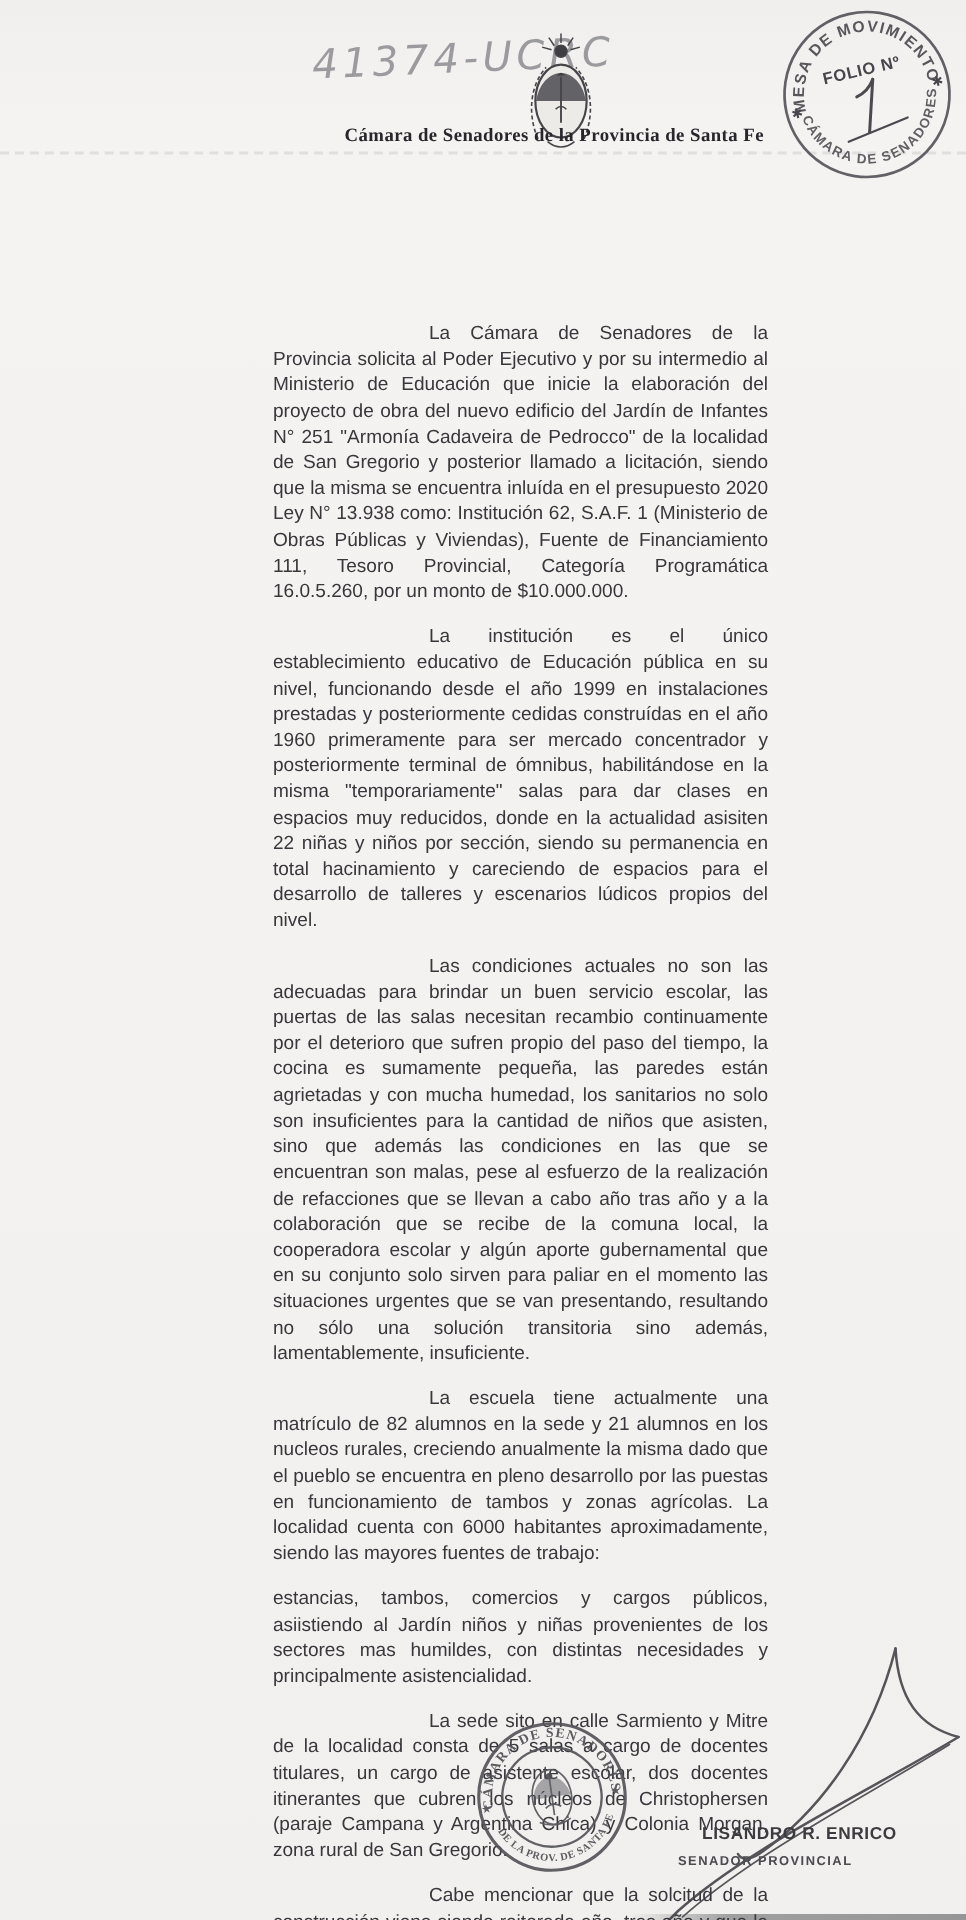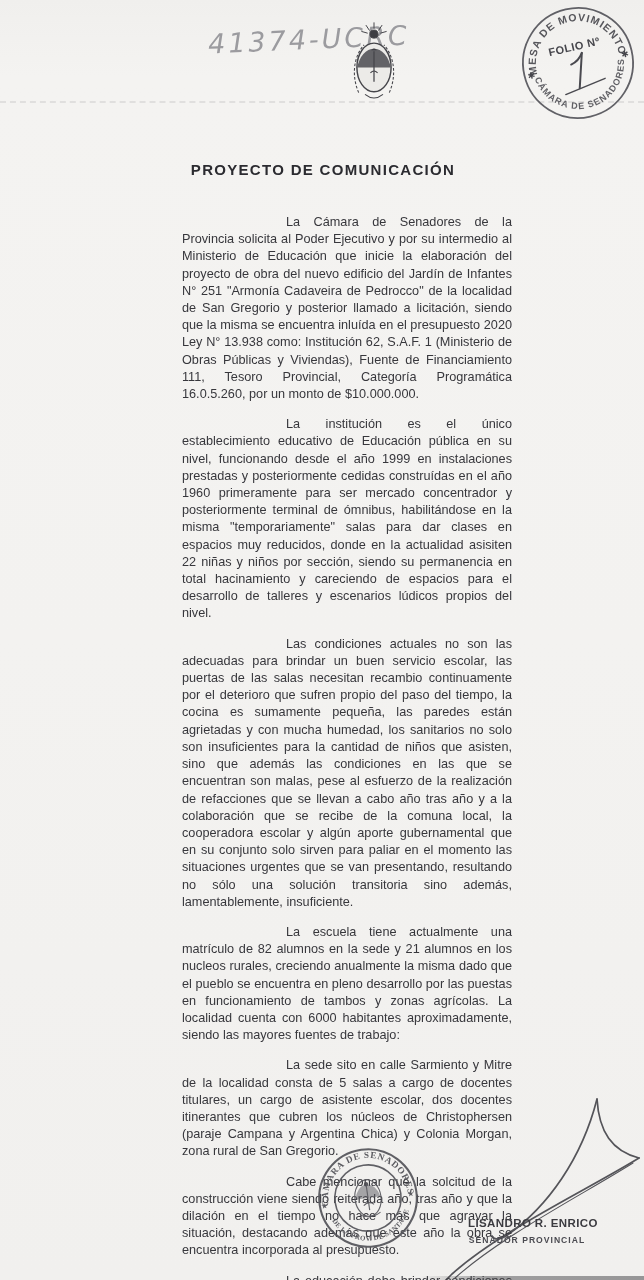--- a/index.html
+++ b/index.html
@@ -40,21 +40,21 @@
   .doc-body p { margin-bottom:13px;margin-left:48px; }
   .doc-body p.indent { text-indent:104px; }
   
   .seal-wrap { position:absolute; left:314px; top:1144px; width:108px; height:108px; transform:rotate(-8deg); opacity:.92; }
   .sig-svg { position:absolute; left:0; top:0; width:644px; height:1280px; }
   .sig-name {
     position:absolute; left:468px; top:1217px; width:150px; 
     font-size:11.5px; font-weight:bold; letter-spacing:.4px; color:#3b3b40;
   }
   .sig-title {
-    position:absolute; left:452px; top:1235px; width:150px; text-align:center;
+    position:absolute; left:452px; top:1235px; width:150px; text-align:left;
     font-size:8.6px; font-weight:bold; letter-spacing:1px; color:#4a4a50;
   }
   .bottom-edge {
     position:absolute; left:420px; right:0; bottom:0; height:4px;
     background:linear-gradient(90deg, rgba(60,60,64,0) 0%, rgba(60,60,64,.45) 30%, rgba(60,60,64,.5) 100%);
   }
   .stamp-text { font-family:"Liberation Sans", sans-serif; fill:#46464c; }
   .seal-text  { font-family:"Liberation Serif", serif; fill:#4f4f55; }
 </style>
 </head>
@@ -78,20 +78,21 @@
       <path d="M11.5,52 A19,27 0 0 1 48.5,52 Z" fill="#44444a" opacity="0.82" stroke="none"></path>
       <line x1="30" y1="34" x2="30" y2="68" stroke-width="1.4"></line>
       <path d="M26,58 q4,-4 8,0" stroke-width="1.2"></path>
       <path d="M27,33 q3,-4 6,0" fill="#3e3e43" stroke="none"></path>
       <path d="M13,80 C5,62 7,40 19,27" stroke-width="1.2" stroke-dasharray="3,2"></path>
       <path d="M47,80 C55,62 53,40 41,27" stroke-width="1.2" stroke-dasharray="3,2"></path>
       <path d="M20,82 q10,8 20,0" stroke-width="1.2"></path>
     </g>
   </svg>
 
+  <div class="org-line">Cámara de Senadores de la Provincia de Santa Fe</div>
 
   <div class="dash-line"></div>
 
   <div class="stamp-wrap">
     <svg viewBox="0 0 122 122" width="122" height="122">
       <defs>
         <path id="stArcTop" d="M 19,61 A 42,42 0 0 1 103,61"></path>
         <path id="stArcBot" d="M 15,61 A 46,46 0 0 0 107,61"></path>
       </defs>
       <circle cx="61" cy="61" r="55" fill="none" stroke="#47474d" stroke-width="1.8" opacity=".85"></circle>
@@ -106,27 +107,27 @@
       <text class="stamp-text" x="105" y="66" font-size="9">✱</text>
       <text class="stamp-text" x="61" y="48" font-size="11" font-weight="bold" text-anchor="middle" letter-spacing=".5">FOLIO Nº</text>
       <g stroke="#4a4a50" stroke-width="2" fill="none" stroke-linecap="round">
         <path d="M 67,52 C 63,58 59,60 54,61"></path>
         <path d="M 67,52 L 57,86"></path>
         <path d="M 42,89 L 84,82" stroke-width="1.4"></path>
       </g>
     </svg>
   </div>
 
-  <div class="doc-title">PROYECTO DE COMUNICACIÓN</div>
 
   <div class="doc-body">
     <p class="indent">La Cámara de Senadores de la Provincia solicita al Poder Ejecutivo y por su intermedio al Ministerio de Educación que inicie la elaboración del proyecto de obra del nuevo edificio del Jardín de Infantes N° 251 "Armonía Cadaveira de Pedrocco" de la localidad de San Gregorio y posterior llamado a licitación, siendo que la misma se encuentra inluída en el presupuesto 2020 Ley N° 13.938 como: Institución 62, S.A.F. 1 (Ministerio de Obras Públicas y Viviendas), Fuente de Financiamiento 111, Tesoro Provincial, Categoría Programática 16.0.5.260, por un monto de  $10.000.000.</p>
     <p class="indent">La institución es el único establecimiento educativo de Educación pública en su nivel, funcionando desde el año 1999 en instalaciones prestadas y posteriormente cedidas construídas en el año 1960 primeramente para  ser mercado concentrador y posteriormente terminal de ómnibus, habilitándose en la misma "temporariamente" salas para dar clases en espacios muy reducidos, donde en la actualidad asisiten 22 niñas y niños por sección, siendo su permanencia en total hacinamiento y careciendo de espacios para el desarrollo de talleres y escenarios lúdicos propios del nivel.</p>
     <p class="indent">Las condiciones actuales no son las adecuadas para brindar un buen servicio escolar, las puertas de las salas necesitan recambio continuamente por el deterioro que sufren propio del paso del tiempo, la cocina es sumamente pequeña, las paredes están agrietadas y con mucha humedad, los sanitarios no solo son insuficientes para la cantidad de niños que asisten, sino que además las condiciones  en las que se encuentran son malas, pese al esfuerzo de la realización de refacciones que se llevan a cabo año tras año y a la colaboración que se recibe de la comuna local, la cooperadora escolar y algún aporte gubernamental que en su conjunto solo sirven para paliar en el momento las situaciones urgentes que se van presentando, resultando no sólo una solución transitoria sino además, lamentablemente, insuficiente.</p>
     <p class="indent">La escuela tiene actualmente una matrículo de 82 alumnos en la sede y 21 alumnos en los nucleos rurales, creciendo anualmente la misma dado que el pueblo se encuentra en pleno desarrollo por las puestas en funcionamiento de tambos y zonas agrícolas. La localidad cuenta con 6000 habitantes aproximadamente, siendo las mayores fuentes de trabajo:</p>
+    <p>estancias, tambos, comercios y cargos públicos, asiistiendo al Jardín niños y niñas provenientes de los sectores mas humildes, con distintas necesidades y principalmente asistencialidad.</p>
     <p class="indent">La sede sito en calle Sarmiento y Mitre de la localidad consta de 5 salas a cargo de docentes titulares, un cargo de asistente escolar, dos docentes itinerantes que cubren los núcleos de Christophersen (paraje Campana y Argentina Chica) y Colonia Morgan, zona rural de San Gregorio.</p>
     <p class="indent">Cabe mencionar que la solcitud de la construcción viene siendo reiterada año, tras año y que la dilación en el tiempo no hace más que agravar la situación, destacando además que éste año la obra se encuentra incorporada al presupuesto.</p>
     <p class="indent">La educación debe brindar condiciones de igualdad, oportunidad y sobre todo dignidad para la totalidad de la comunidad educativa, y como consecuencia para la comunidad en general.</p>
 
   </div>
 
   <div class="seal-wrap">
     <svg viewBox="0 0 124 124" width="108" height="108">
       <defs>
         <path id="slArcTop" d="M 16,62 A 46,46 0 0 1 108,62"></path>

